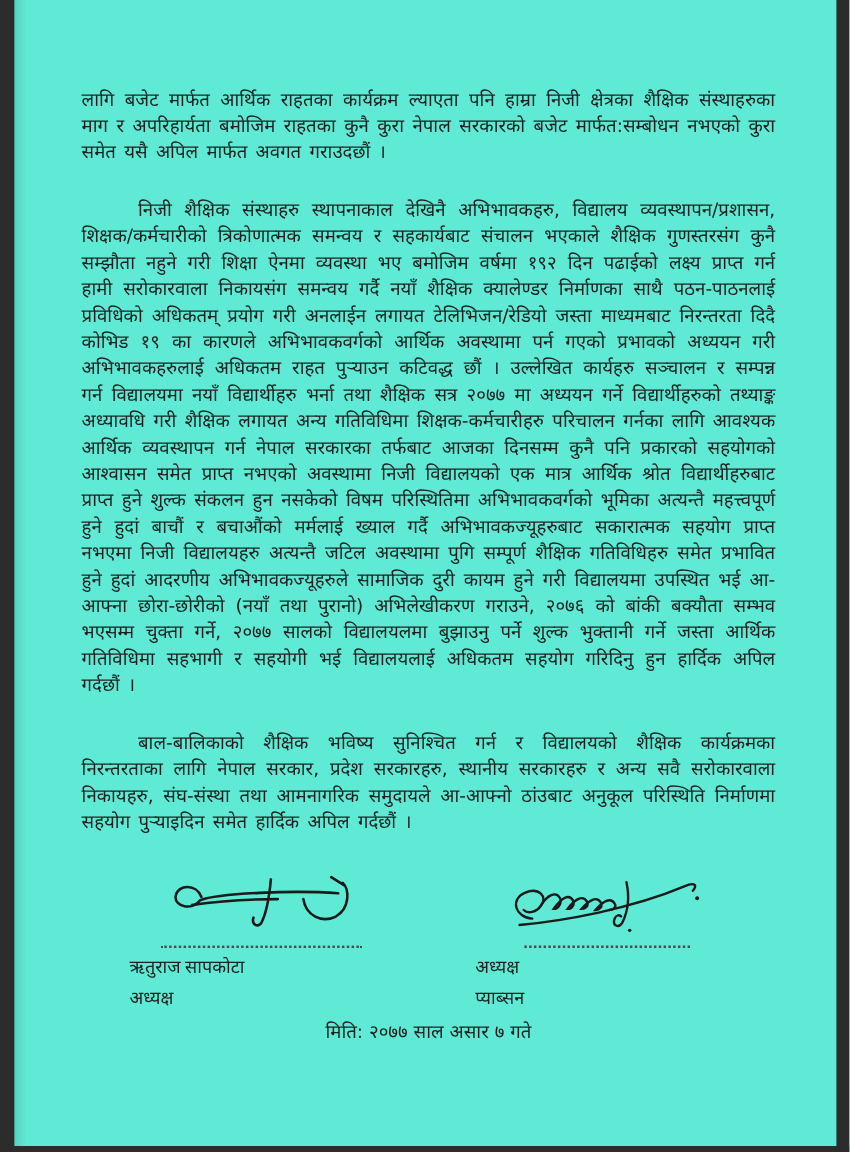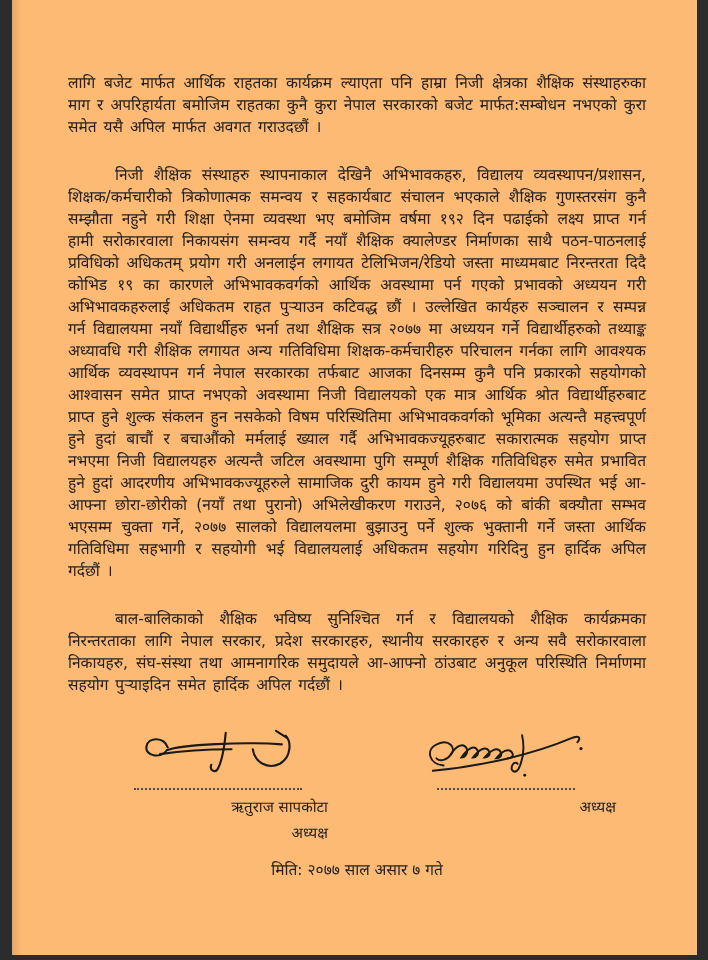--- a/index.html
+++ b/index.html
@@ -6,21 +6,21 @@
     margin: 0;
     padding: 0;
     background: #e8e8e8;
     font-family: "DejaVu Sans", "Liberation Sans", sans-serif;
   }
   .scan-page {
     position: relative;
     width: 708px;
     height: 960px;
     margin: 0 auto;
-    background: #fdba74;
+    background: #5eead4;
     overflow: hidden;
     box-sizing: border-box;
   }
   .edge {
     position: absolute;
     background: #2c2c2c;
     z-index: 5;
   }
   .edge.left   { left: 0; top: 0; width: 12px; height: 100%; }
   .edge.right  { right: 0; top: 0; width: 11px; height: 100%; }
@@ -48,42 +48,43 @@
   .para.indent { text-indent: 47px; }
   .sign-row {
     display: flex;
     justify-content: space-between;
     align-items: flex-start;
     padding: 6px 30px 0 40px;
     margin-top: 2px;
   }
   .sign-block {
     width: 220px;
-    text-align: right;
+    text-align: left;
+    font-family: Liberation Serif, serif;
   }
   .sig-svg {
     display: block;
     margin: 0 auto;
   }
   .dotted-line {
     border-bottom: 2px dotted #4a4a4a;
     margin: 2px auto 4px auto;
   }
   .dotted-line.l { width: 168px; }
   .dotted-line.r { width: 138px; }
   .sign-name, .sign-title, .sign-org {
     font-size: 15px;
     line-height: 26px;
     color: #1f1f1f;
   }
   .date-line {
     text-align: center;
     font-size: 15.5px;
     color: #1f1f1f;
-    margin-top: 12px;
+    margin-top: 2px;
   }
 </style>
 </head>
 <body>
 
 <div class="scan-page">
   <div class="edge left"></div>
   <div class="edge right"></div>
   <div class="edge bottom"></div>
   <div class="edge-shadow"></div>
@@ -119,20 +120,21 @@
             <path d="M30 42 C14 41 9 24 23 18 C36 12 45 22 38 30 C34 36 26 38 22 34"></path>
             <path d="M38 30 C44 20 52 16 56 23 C58 28 54 33 50 33 C56 24 64 18 68 25 C70 29 67 33 63 33 C69 25 77 19 81 26 C83 30 80 33 76 33 C82 26 90 20 94 27 C96 31 93 34 89 34 C95 27 103 21 107 28 C109 31 106 34 102 34"></path>
             <path d="M118 8 C121 22 119 36 114 46 C111 51 104 49 107 42 C108 39 111 38 113 40"></path>
             <path d="M18 48 C60 44 122 33 172 12 C181 8 185 10 180 16"></path>
             <circle cx="184" cy="23" r="1.8" fill="#1a1a1a" stroke="none"></circle>
             <circle cx="121" cy="53" r="1.6" fill="#1a1a1a" stroke="none"></circle>
           </g>
         </svg>
         <div class="dotted-line r"></div>
         <div class="sign-title">अध्यक्ष</div>
+        <div class="sign-org">प्याब्सन</div>
       </div>
 
     </div>
 
     <div class="date-line">मिति: २०७७ साल असार ७ गते</div>
 
   </div>
 </div>
 
 </body></html>

